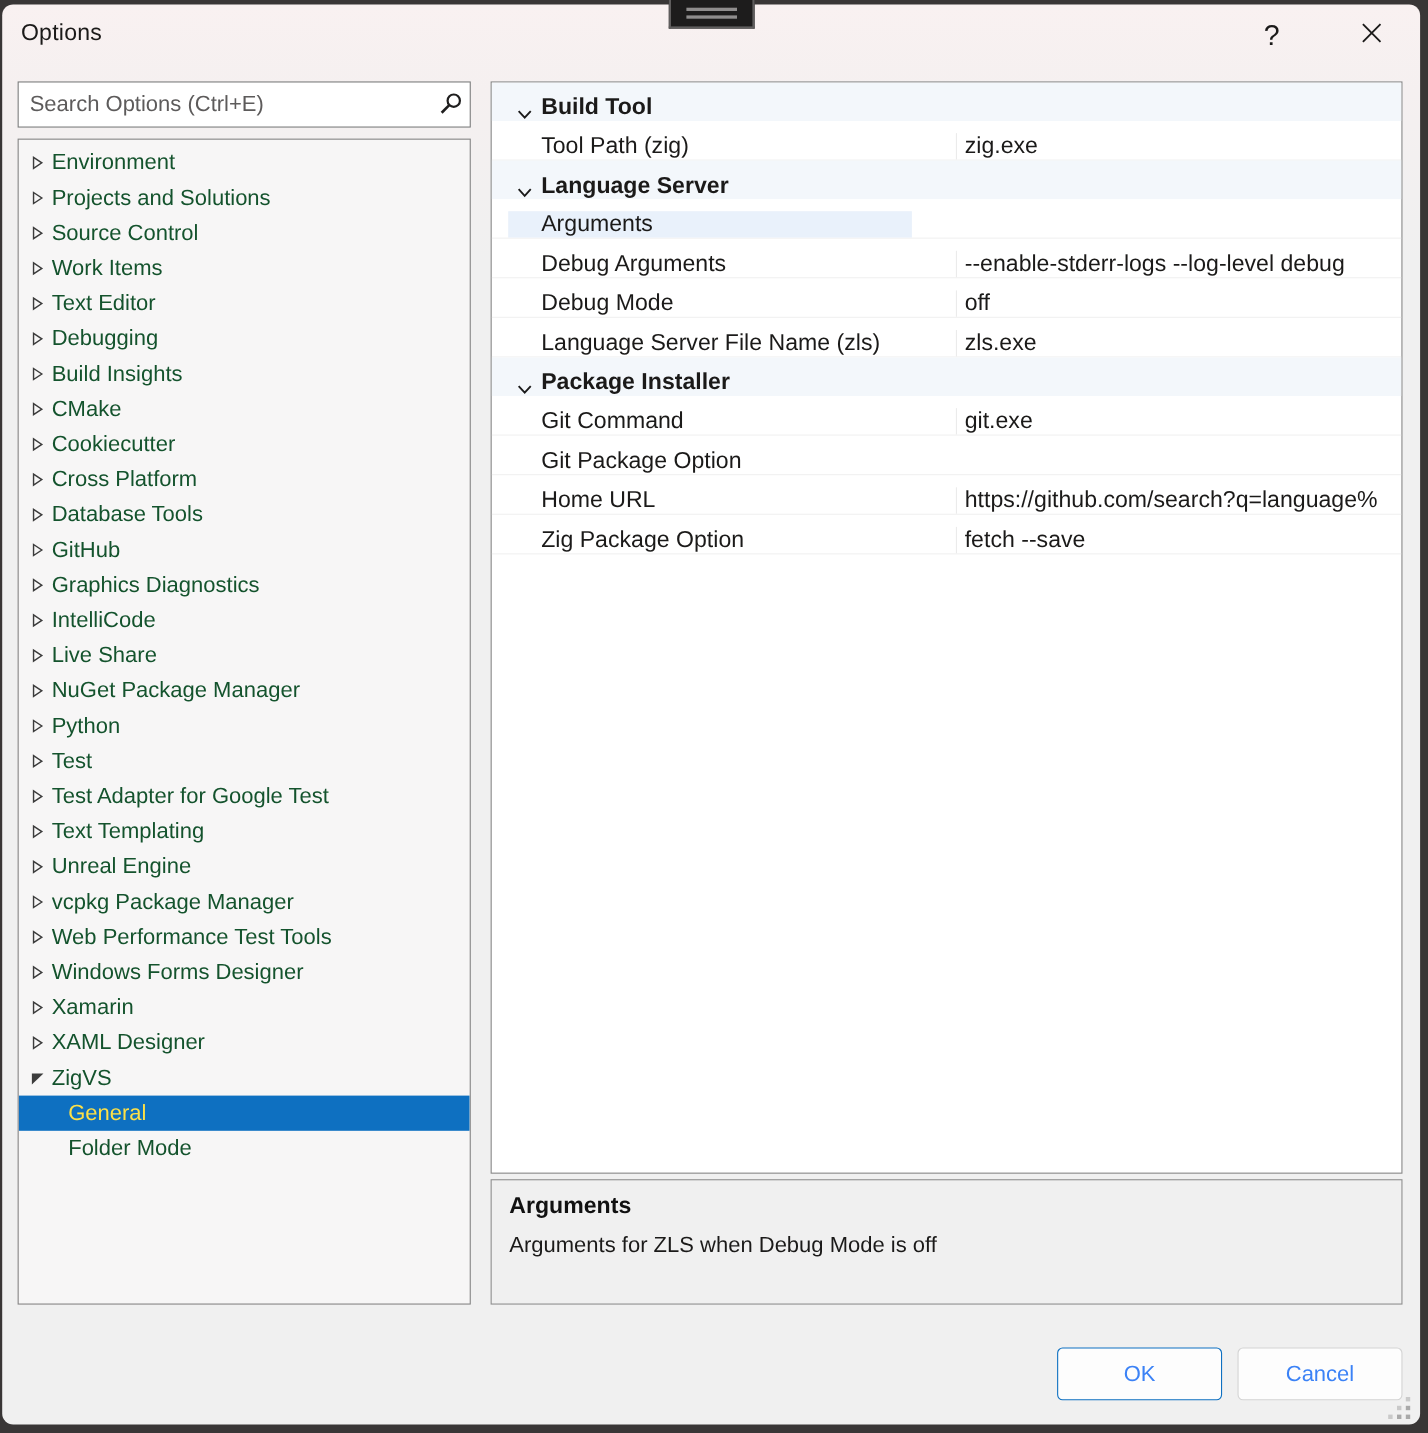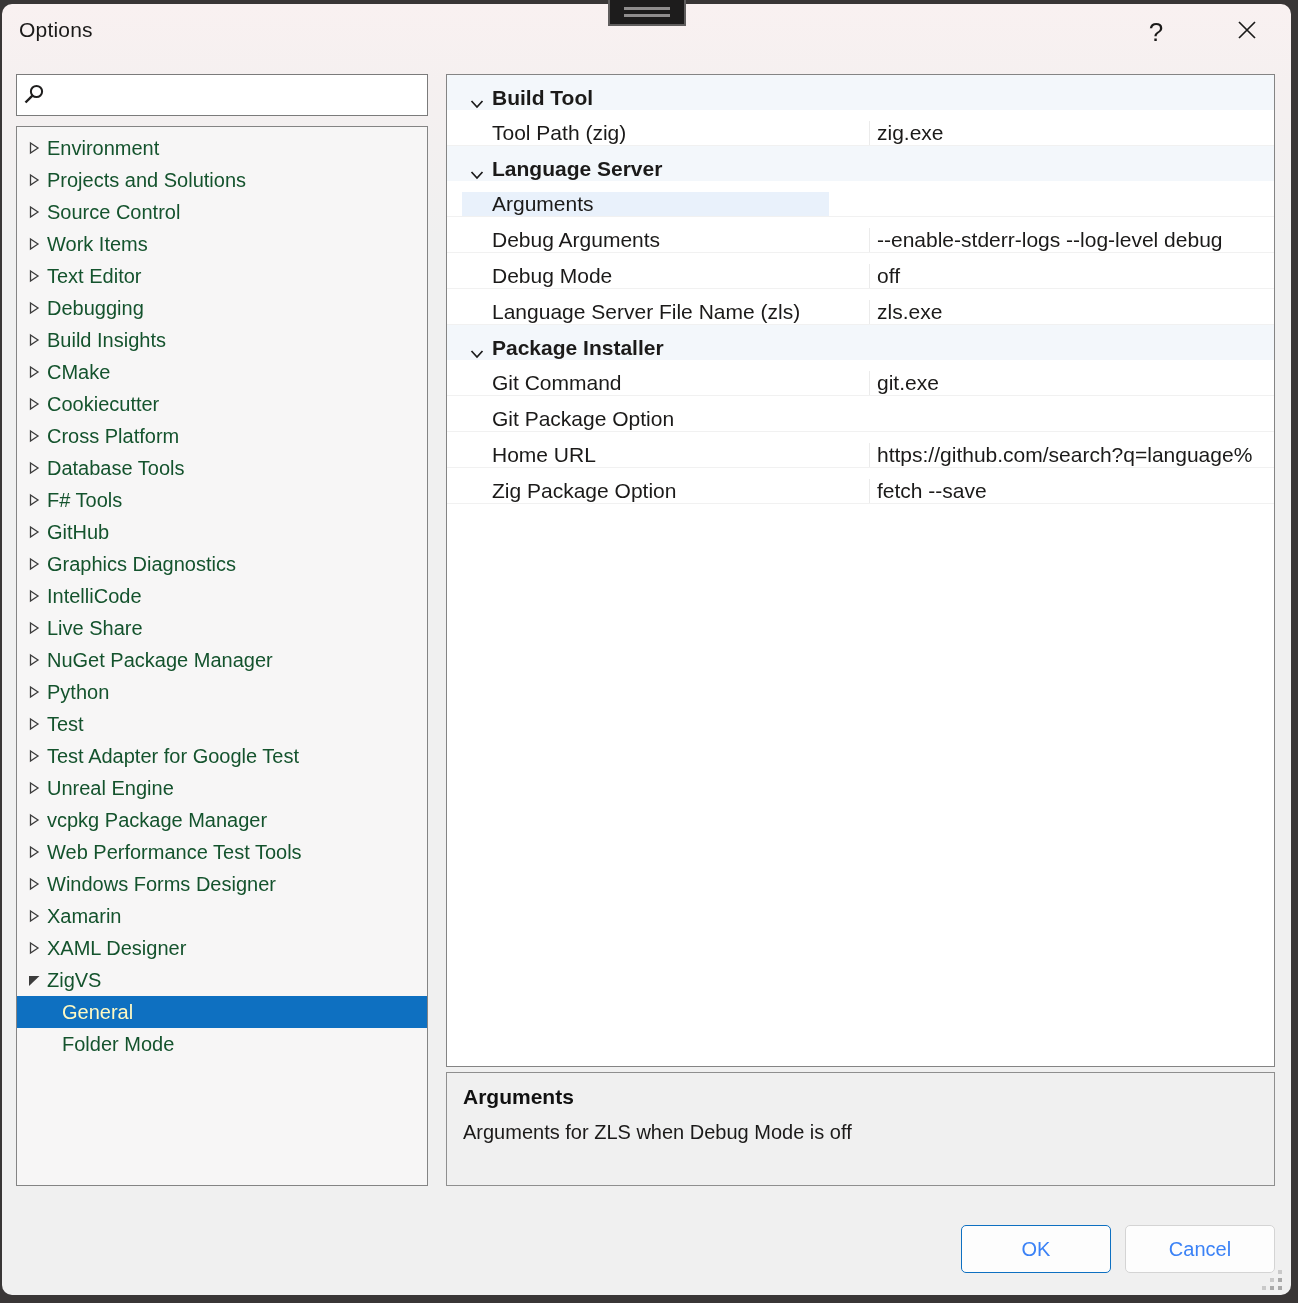--- a/index.html
+++ b/index.html
@@ -46,21 +46,21 @@
   .tree{
     position:absolute;left:14px;top:122px;width:412px;height:1060px;box-sizing:border-box;
     background:#f7f6f6;border:1px solid #848484;overflow:hidden;padding-top:5px;
   }
   .tree-item{
     height:32px;display:flex;align-items:center;font-size:20px;color:#14532d;white-space:nowrap;
   }
   .tree-item .expander{width:16px;margin-left:9px;display:flex;align-items:center;justify-content:center;flex:none;}
   .tree-item .tlabel{margin-left:5px;}
   .tree-item.child .tlabel{margin-left:45px;}
-  .tree-item.selected{background:var(--accent,#0e70c1);color:#fef9c3;}
+  .tree-item.selected{background:var(--accent,#0e70c1);color:#fde047;}
 
   .grid{
     position:absolute;left:444px;top:70px;width:829px;height:993px;box-sizing:border-box;
     background:#ffffff;border:1px solid #848484;overflow:hidden;
   }
   .grow{height:35px;display:flex;align-items:flex-end;font-size:21px;color:#1b1a19;}
   .grow .gutter{width:15px;background:#efefef;flex:none;}
   .grow.section{background:#f3f7fb;font-weight:bold;}
   .grow.section .chev{width:30px;display:flex;align-items:center;justify-content:center;flex:none;}
   .grow.section .slabel{display:flex;align-items:center;}
@@ -116,20 +116,21 @@
   </div>
   <div class="titlebar-btn close-btn">
     <span>
       <svg width="22" height="22" viewBox="0 0 22 22">
           <path d="M3 3 L19 19 M19 3 L3 19" stroke="#1b1a19" stroke-width="1.7" fill="none"></path>
         </svg>
     </span>
   </div>
 
   <div class="search">
+    <input type="text" value="" placeholder="Search Options (Ctrl+E)" style="">
     <span class="sicon">
       <svg width="24" height="24" viewBox="0 0 24 24">
         <circle cx="14.5" cy="8.5" r="5.6" fill="none" stroke="#1f1e1e" stroke-width="2"></circle>
         <path d="M10.4 12.6 L3.5 19.5" stroke="#1f1e1e" stroke-width="2.4" fill="none"></path>
       </svg>
     </span>
   </div>
 
   <div class="tree" id="tree">
       <div class="tree-item">
@@ -219,28 +220,20 @@
           </svg>
         </span>
         <span class="tlabel">Database Tools</span>
       </div>
       <div class="tree-item">
         <span class="expander">
           <svg width="14" height="16" viewBox="0 0 14 16">
             <path d="M3.5 3 L11 8 L3.5 13 Z" fill="#f7f6f6" stroke="#3c3c3c" stroke-width="1.3"></path>
           </svg>
         </span>
-        <span class="tlabel">F# Tools</span>
-      </div>
-      <div class="tree-item">
-        <span class="expander">
-          <svg width="14" height="16" viewBox="0 0 14 16">
-            <path d="M3.5 3 L11 8 L3.5 13 Z" fill="#f7f6f6" stroke="#3c3c3c" stroke-width="1.3"></path>
-          </svg>
-        </span>
         <span class="tlabel">GitHub</span>
       </div>
       <div class="tree-item">
         <span class="expander">
           <svg width="14" height="16" viewBox="0 0 14 16">
             <path d="M3.5 3 L11 8 L3.5 13 Z" fill="#f7f6f6" stroke="#3c3c3c" stroke-width="1.3"></path>
           </svg>
         </span>
         <span class="tlabel">Graphics Diagnostics</span>
       </div>
@@ -284,20 +277,28 @@
         </span>
         <span class="tlabel">Test</span>
       </div>
       <div class="tree-item">
         <span class="expander">
           <svg width="14" height="16" viewBox="0 0 14 16">
             <path d="M3.5 3 L11 8 L3.5 13 Z" fill="#f7f6f6" stroke="#3c3c3c" stroke-width="1.3"></path>
           </svg>
         </span>
         <span class="tlabel">Test Adapter for Google Test</span>
+      </div>
+      <div class="tree-item">
+        <span class="expander">
+          <svg width="14" height="16" viewBox="0 0 14 16">
+            <path d="M3.5 3 L11 8 L3.5 13 Z" fill="#f7f6f6" stroke="#3c3c3c" stroke-width="1.3"></path>
+          </svg>
+        </span>
+        <span class="tlabel">Text Templating</span>
       </div>
       <div class="tree-item">
         <span class="expander">
           <svg width="14" height="16" viewBox="0 0 14 16">
             <path d="M3.5 3 L11 8 L3.5 13 Z" fill="#f7f6f6" stroke="#3c3c3c" stroke-width="1.3"></path>
           </svg>
         </span>
         <span class="tlabel">Unreal Engine</span>
       </div>
       <div class="tree-item">

